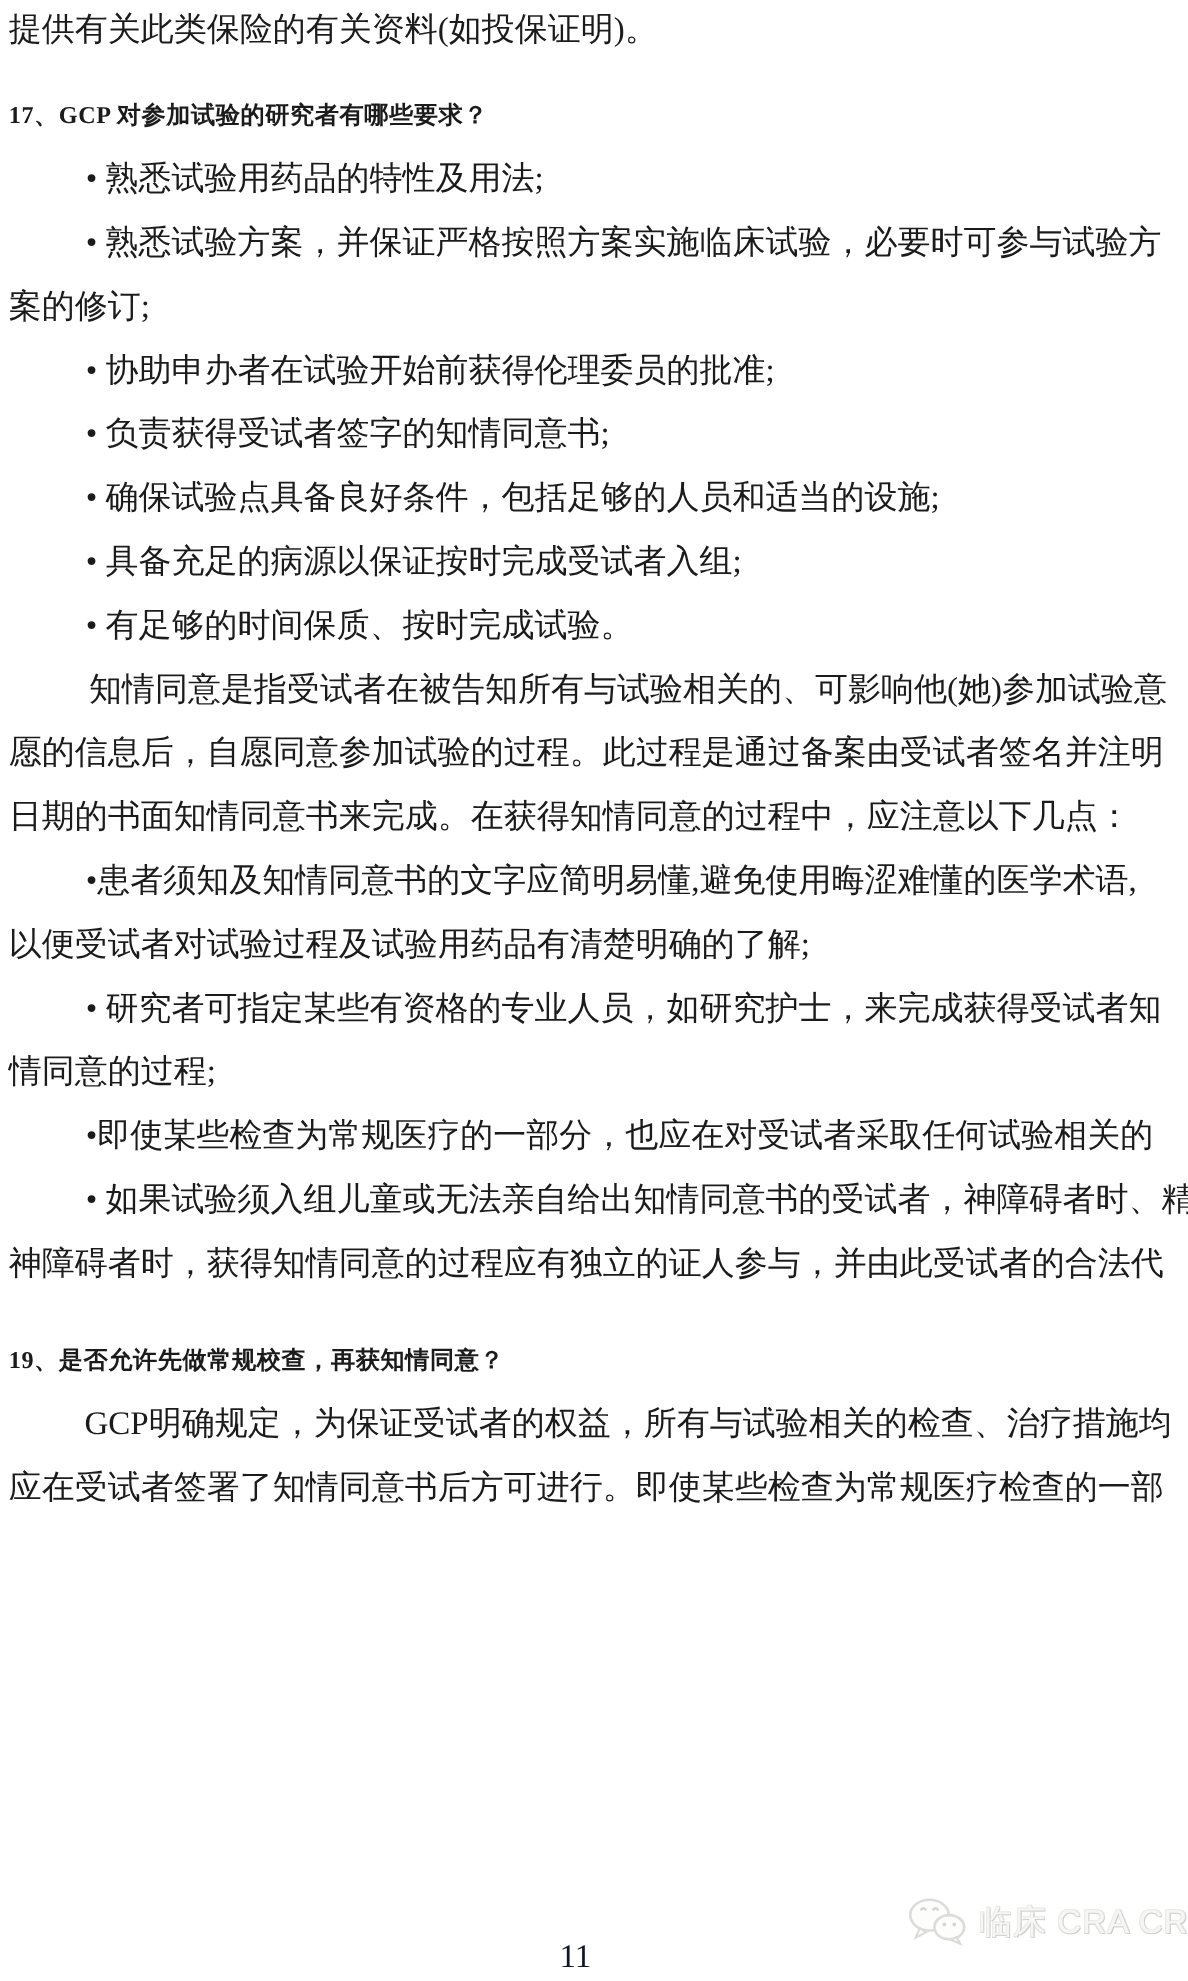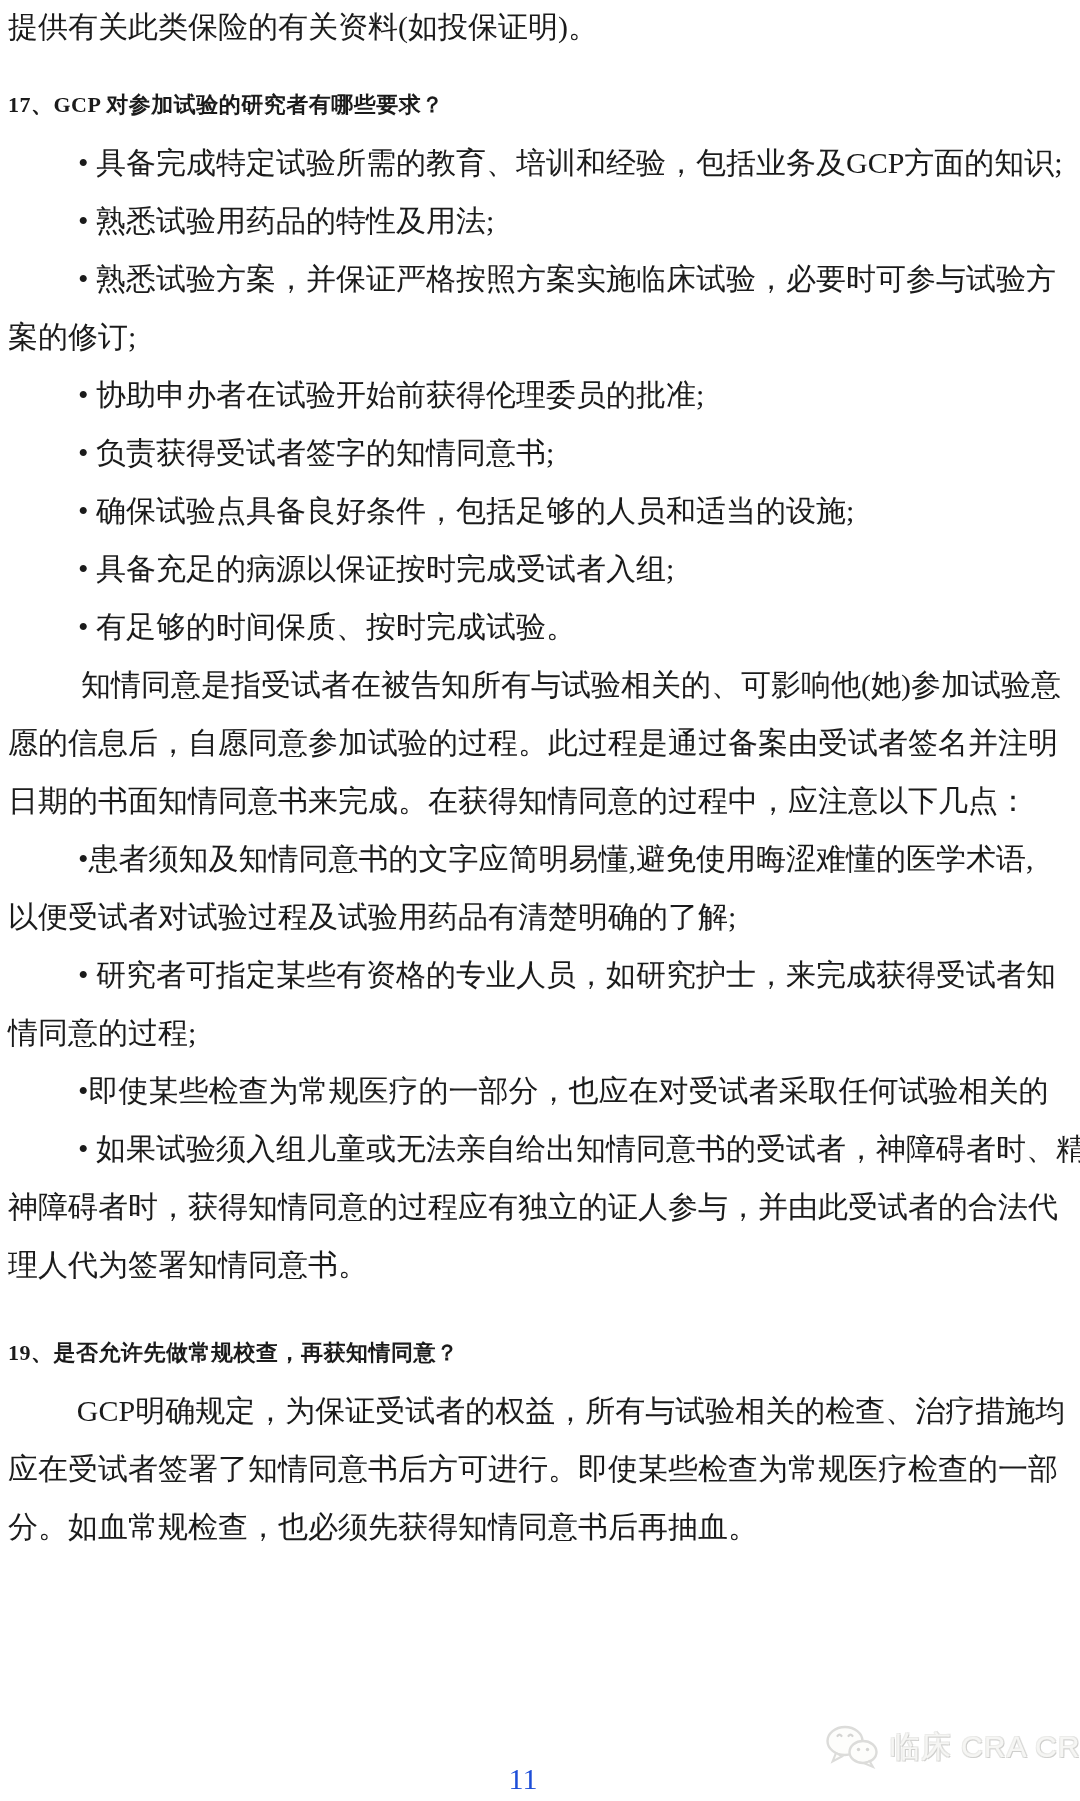--- a/index.html
+++ b/index.html
@@ -57,57 +57,54 @@
     white-space: nowrap;
   }
   .wechat-icon { display: block; }
   .page-number {
     position: absolute;
     top: 1762px;
     left: 0;
     width: 1046px; 
     text-align: center;
     font-size: 30px;
-    color: #1d4ed8;
+    color: #0f172a;
     font-family: "Liberation Serif", serif;
   }
 </style>
 </head>
 <body>
 
 <div class="page">
 
   <div class="content" id="content">
 
   <div class="line text">提供有关此类保险的有关资料(如投保证明)。</div>
       <div class="line heading">17、GCP 对参加试验的研究者有哪些要求？</div>
-      <div class="line bullet">• 具备完成特定试验所需的教育、培训和经验，包括业务及GCP方面的知识;</div>
       <div class="line bullet">• 熟悉试验用药品的特性及用法;</div>
       <div class="line bullet">• 熟悉试验方案，并保证严格按照方案实施临床试验，必要时可参与试验方</div>
       <div class="line text">案的修订;</div>
       <div class="line bullet">• 协助申办者在试验开始前获得伦理委员的批准;</div>
       <div class="line bullet">• 负责获得受试者签字的知情同意书;</div>
       <div class="line bullet">• 确保试验点具备良好条件，包括足够的人员和适当的设施;</div>
       <div class="line bullet">• 具备充足的病源以保证按时完成受试者入组;</div>
       <div class="line bullet">• 有足够的时间保质、按时完成试验。</div>
       <div class="line para-start">知情同意是指受试者在被告知所有与试验相关的、可影响他(她)参加试验意</div>
       <div class="line text">愿的信息后，自愿同意参加试验的过程。此过程是通过备案由受试者签名并注明</div>
       <div class="line text">日期的书面知情同意书来完成。在获得知情同意的过程中，应注意以下几点：</div>
       <div class="line bullet">•患者须知及知情同意书的文字应简明易懂,避免使用晦涩难懂的医学术语,</div>
       <div class="line text">以便受试者对试验过程及试验用药品有清楚明确的了解;</div>
       <div class="line bullet">• 研究者可指定某些有资格的专业人员，如研究护士，来完成获得受试者知</div>
       <div class="line text">情同意的过程;</div>
       <div class="line bullet">•即使某些检查为常规医疗的一部分，也应在对受试者采取任何试验相关的</div>
       <div class="line bullet">• 如果试验须入组儿童或无法亲自给出知情同意书的受试者，神障碍者时、精</div>
       <div class="line text">神障碍者时，获得知情同意的过程应有独立的证人参与，并由此受试者的合法代</div>
-      <div class="line text">理人代为签署知情同意书。</div>
       <div class="line heading-spaced">19、是否允许先做常规校查，再获知情同意？</div>
       <div class="line para-start">GCP明确规定，为保证受试者的权益，所有与试验相关的检查、治疗措施均</div>
       <div class="line text">应在受试者签署了知情同意书后方可进行。即使某些检查为常规医疗检查的一部</div>
-      <div class="line text">分。如血常规检查，也必须先获得知情同意书后再抽血。</div>
     </div>
 
   <div class="watermark">
     <svg class="wechat-icon" width="56" height="46" viewBox="0 0 56 46" xmlns="http://www.w3.org/2000/svg">
       <ellipse cx="21" cy="17" rx="17.5" ry="14" fill="#fdfdfb" stroke="#dcdcda" stroke-width="2.4"></ellipse>
       <path d="M12 29 L8.5 37.5 L18 32.5 Z" fill="#fdfdfb" stroke="#dcdcda" stroke-width="2"></path>
       <path d="M13.5 12 q2 -2.6 4 0" fill="none" stroke="#d4d4d2" stroke-width="2.2" stroke-linecap="round"></path>
       <path d="M24.5 12 q2 -2.6 4 0" fill="none" stroke="#d4d4d2" stroke-width="2.2" stroke-linecap="round"></path>
       <ellipse cx="39" cy="28" rx="13.5" ry="11" fill="#fdfdfb" stroke="#dcdcda" stroke-width="2.4"></ellipse>
       <path d="M45.5 37 L49 43 L40.5 39.5 Z" fill="#fdfdfb" stroke="#dcdcda" stroke-width="2"></path>

